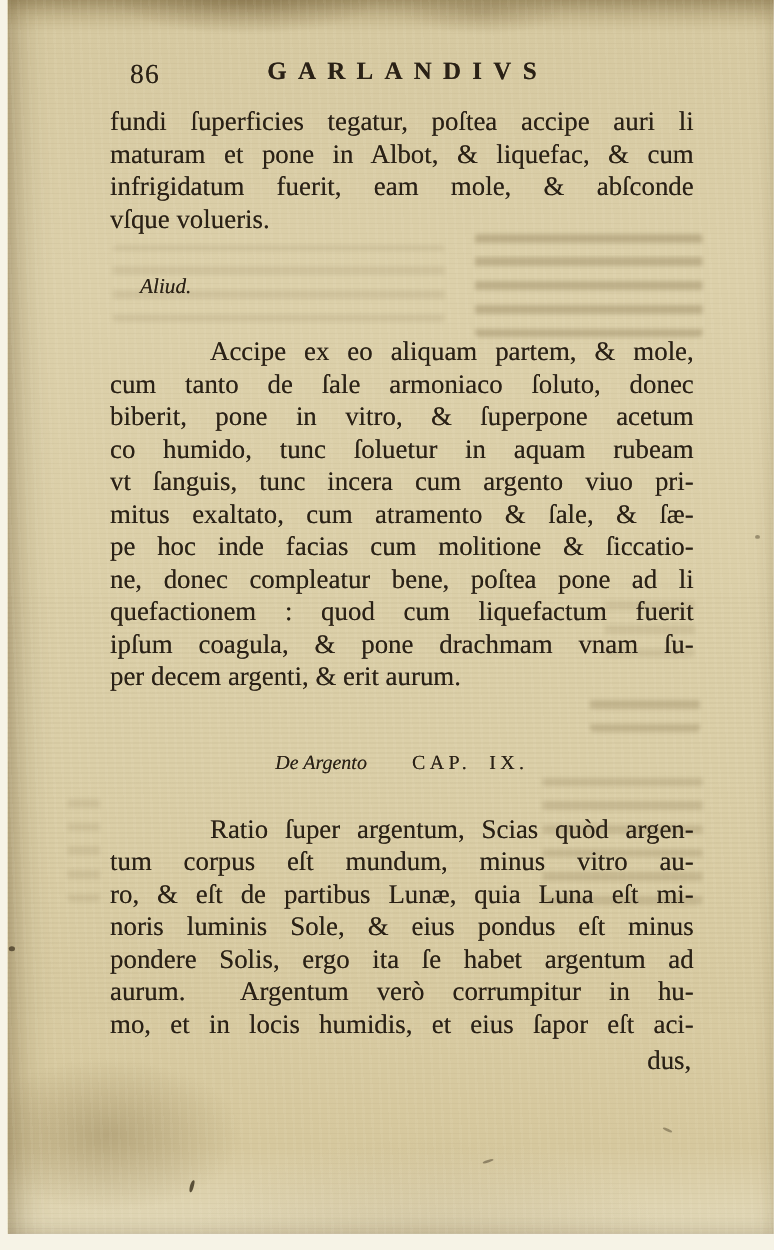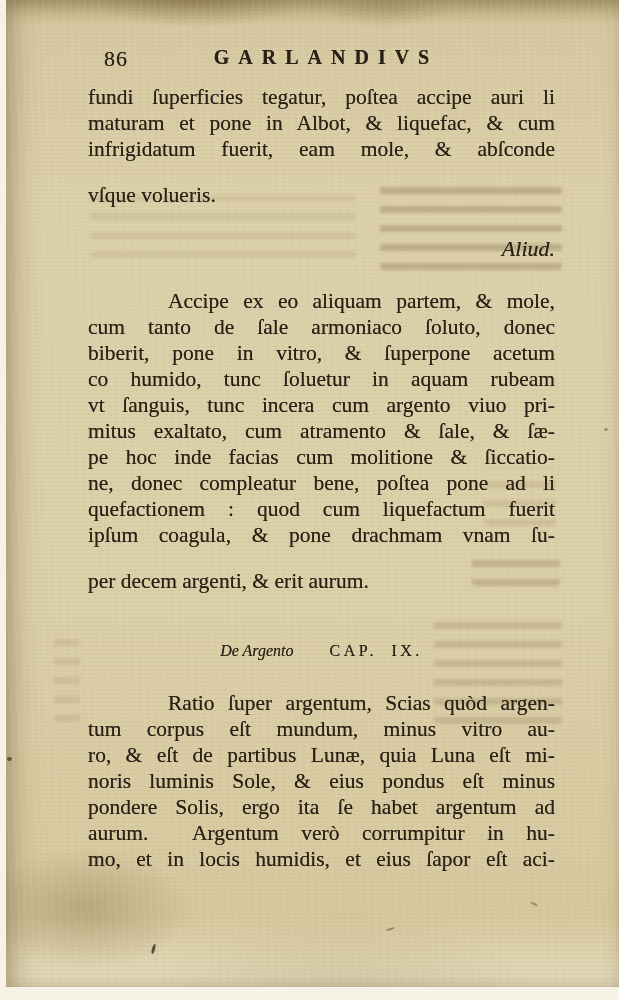--- a/index.html
+++ b/index.html
@@ -32,24 +32,24 @@
     position:absolute;left:82px;top:0;width:467px;
     color:#2a2116;font-size:21.5px;line-height:26px;
     text-shadow:0 0 .5px rgba(42,33,22,.65);
   }
   .running-head{margin-top:44px;position:relative;height:30px;}
   .pagenum{position:absolute;left:16px;top:2px;font-size:22px;letter-spacing:1px;}
   .rtitle{display:block;text-align:center;font-size:20px;font-weight:bold;
           letter-spacing:9px;padding-left:9px;margin-top:10px;}
   .para{margin:0;}
   .line{text-align:justify;text-align-last:justify;}
-  .line.short{text-align:center;text-align-last:left;margin-top:20px;}
+  .line.short{text-align:center;text-align-last:left;}
   .line.indent{padding-left:80px;}
   .p1{margin-top:10px;}
-  .h-ital{font-style:italic;text-align:right;font-size:22px;
+  .h-ital{font-style:italic;text-align:left;font-size:17px;
           margin:28px 0 26px;padding-left:24px;}
   .p2{margin:0;}
   .chapter{margin:44px 0 26px;text-align:center;font-size:16px;}
   .chapter .ital{font-style:italic;margin-right:36px;}
   .chapter .caps{letter-spacing:3.5px;word-spacing:7px;}
   .p3{margin:0;}
   .catchword-row{text-align:right;padding-right:2px;margin-top:3px;}
   
   .ghost{position:absolute;filter:blur(1.7px);pointer-events:none;border-radius:4px;
          background:repeating-linear-gradient(0deg,#8d7c55 0 7px, transparent 7px 19px);}
@@ -120,20 +120,23 @@
     <div class="para p3">
       <div class="line indent">Ratio ſuper argentum, Scias quòd argen-</div>
       <div class="line">tum corpus eſt mundum, minus vitro au-</div>
       <div class="line">ro, &amp; eſt de partibus Lunæ, quia Luna eſt mi-</div>
       <div class="line">noris luminis Sole, &amp; eius pondus eſt minus</div>
       <div class="line">pondere Solis, ergo ita ſe habet argentum ad</div>
       <div class="line">aurum.&nbsp; Argentum verò corrumpitur in hu-</div>
       <div class="line">mo, et in locis humidis, et eius ſapor eſt aci-</div>
     </div>
 
+    <div class="catchword-row">
+      <span>dus,</span>
+    </div>
 
   </div>
 
   <div class="speck sp1"></div>
   <div class="speck sp2"></div>
   <div class="speck sp3"></div>
   <div class="speck sp4"></div>
   <div class="speck sp5"></div>
 </div>
 

